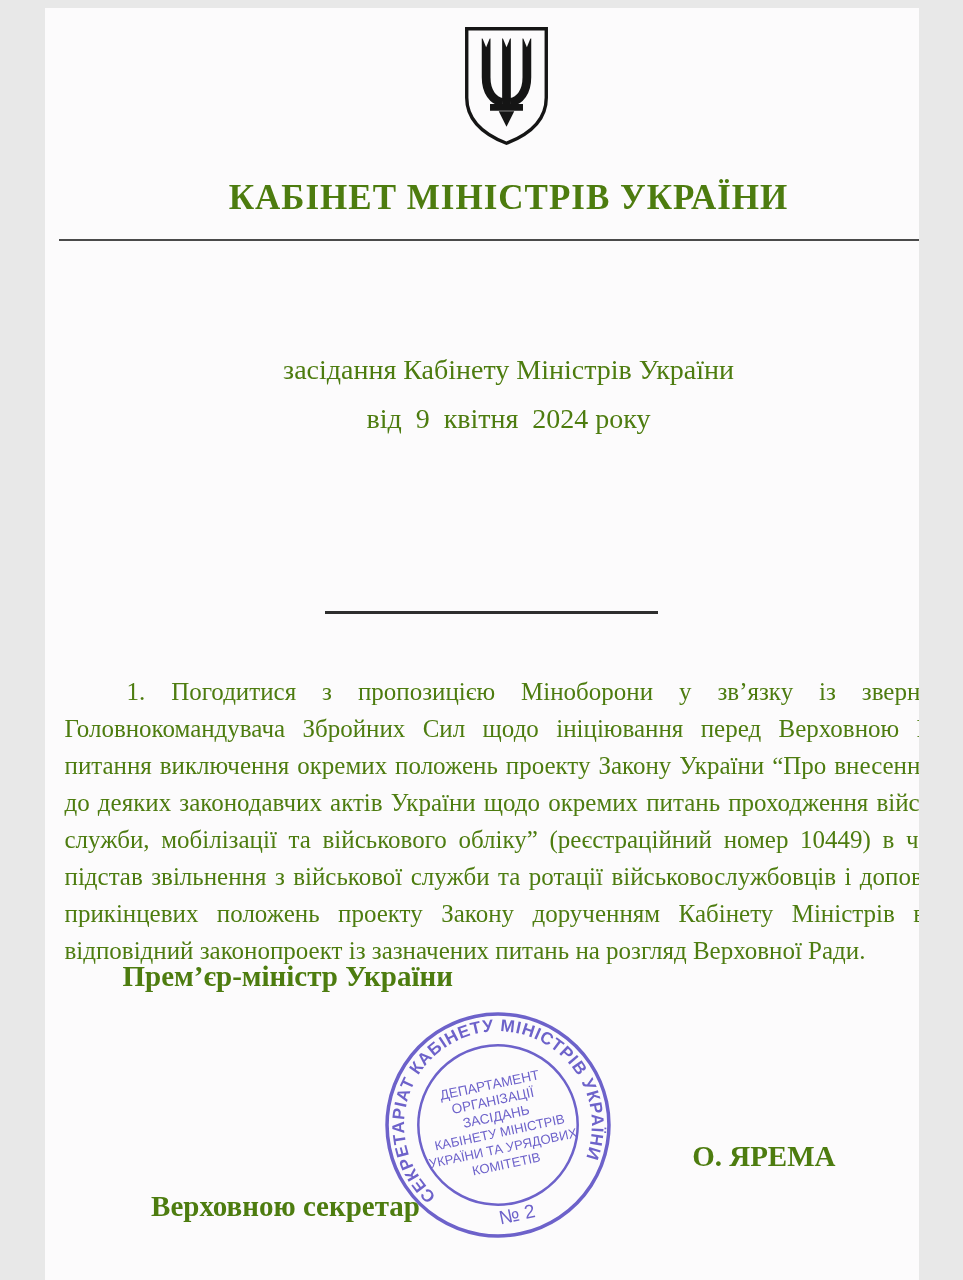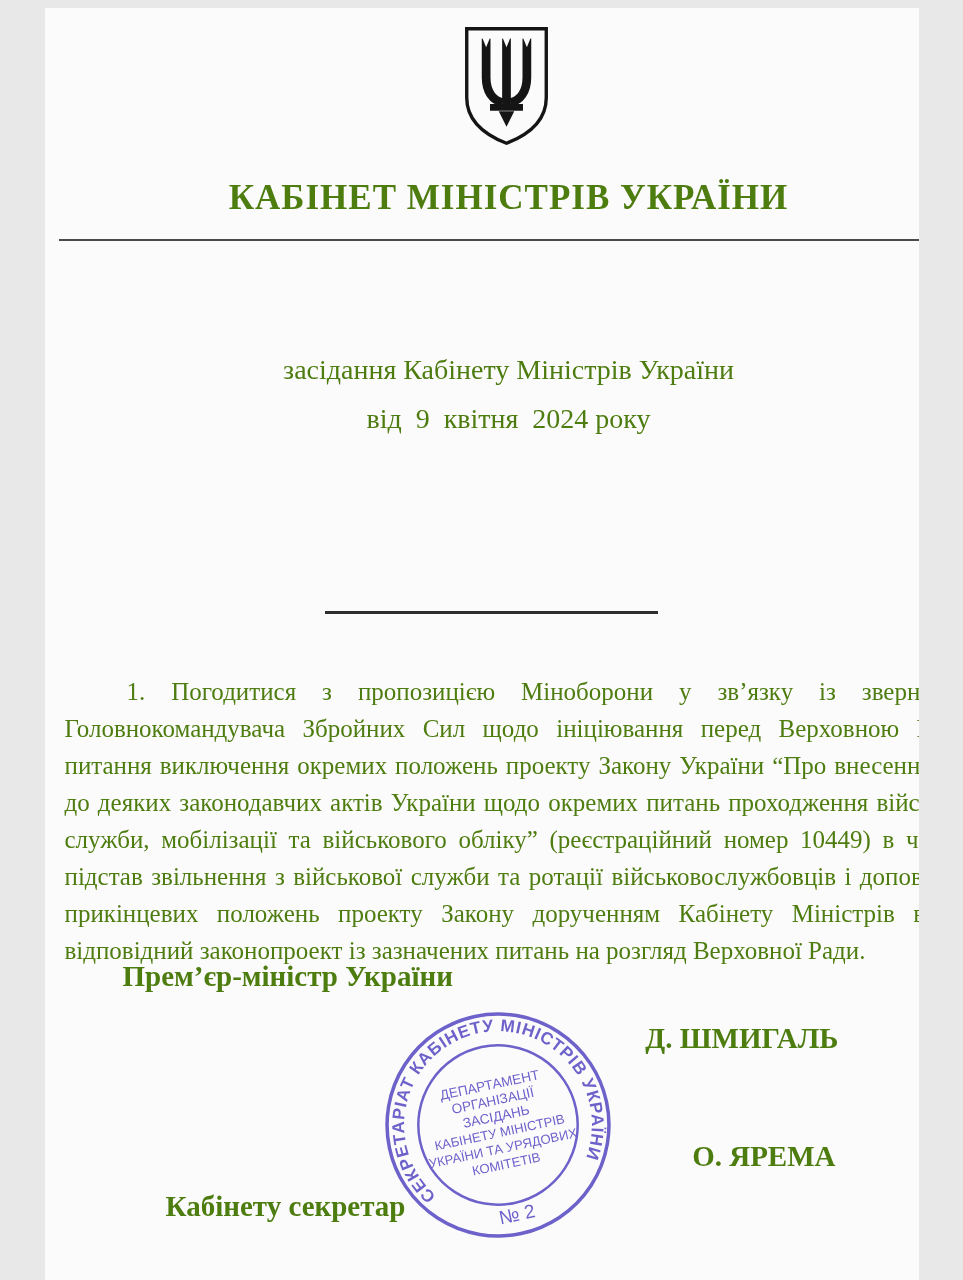--- a/index.html
+++ b/index.html
@@ -63,24 +63,23 @@
   <div class="header-rule"></div>
 
   <div class="centered doc-sub1">засідання Кабінету Міністрів України</div>
   <div class="centered doc-sub2">від  9  квітня  2024 року</div>
 
   <div class="section-underline"></div>
 
   <div class="body-paragraph">1. Погодитися з пропозицією Міноборони у зв’язку із зверненням Головнокомандувача Збройних Сил щодо ініціювання перед Верховною Радою питання виключення окремих положень проекту Закону України “Про внесення змін до деяких законодавчих актів України щодо окремих питань проходження військової служби, мобілізації та військового обліку” (реєстраційний номер 10449) в частині підстав звільнення з військової служби та ротації військовослужбовців і доповнення прикінцевих положень проекту Закону дорученням Кабінету Міністрів внести відповідний законопроект із зазначених питань на розгляд Верховної Ради.</div>
 
   <div class="sig sig-premier-title">Прем’єр-міністр України</div>
-  <div class="sig sig-premier-name">Д. ШМИГАЛЬ</div>
 
   <div class="sig sig-secretary-title">
-    <div>Кабінету секретар</div>
+    <div>Верховною секретар</div>
     
   </div>
   <div class="sig sig-secretary-name">О. ЯРЕМА</div>
 
   <div class="stamp">
     <svg viewBox="0 0 232 232" width="234" height="234">
       <circle cx="116" cy="116" r="110" fill="none" stroke="#5a4dc4" stroke-width="3.5"></circle>
       <circle cx="116" cy="116" r="79" fill="none" stroke="#5a4dc4" stroke-width="2.5"></circle>
       <defs>
         <path id="ring-path" d="M 41.7 172 A 93 93 0 1 1 190.3 172" fill="none"></path>

